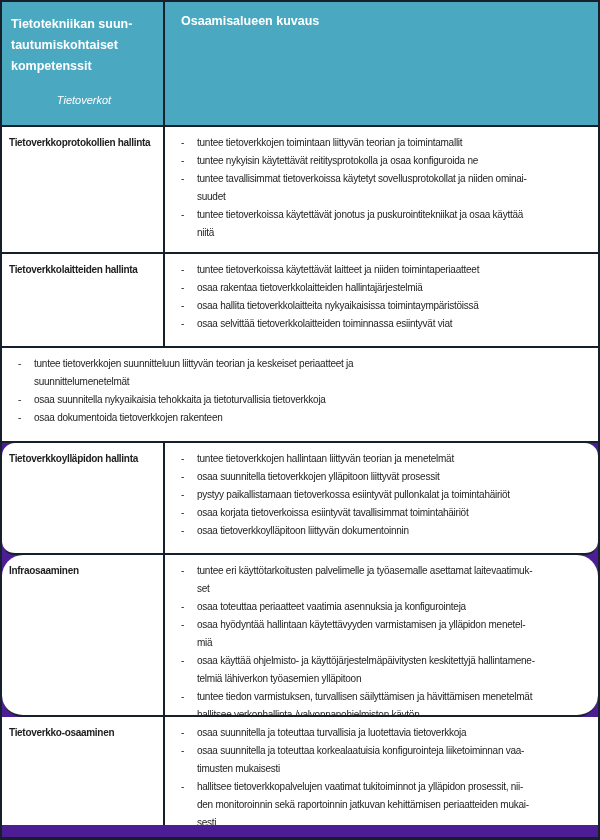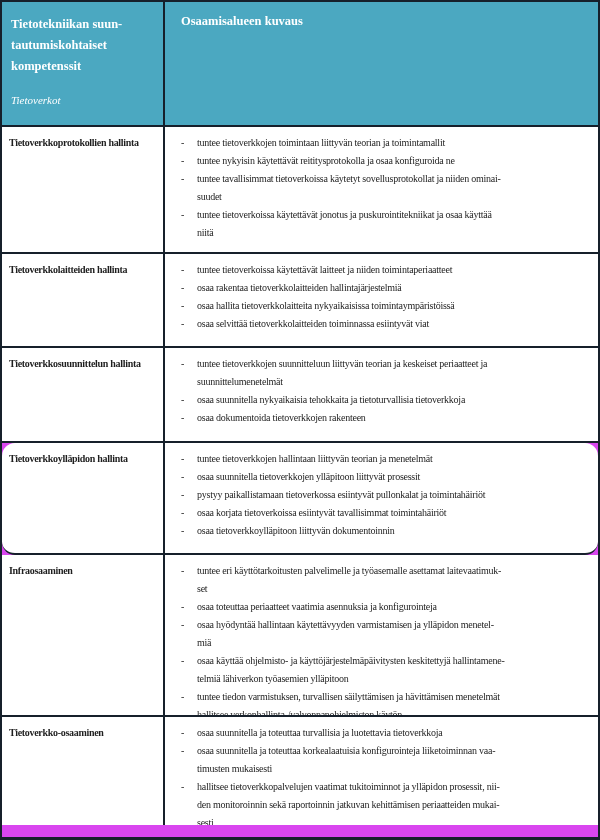--- a/index.html
+++ b/index.html
@@ -12,22 +12,21 @@
   html, body { width: 600px; height: 840px; background: #fff; }
   body { font-family: "Liberation Sans", sans-serif; color: var(--text); }
 
   .doc-table {
     width: 600px;
     height: 840px;
     border: 2px solid var(--line);
     border-bottom-width: 3px;
     display: flex;
     flex-direction: column;
-    background: #d946ef;
-    font-family: Liberation Serif, serif;
+    background: #4c1d95;
   }
 
   .row {
     display: flex;
     border-bottom: 2px solid var(--line);
     overflow: hidden;
     background: #fff;
   }
   .row:last-child { border-bottom: none; }
 
@@ -51,33 +50,34 @@
     font-weight: bold;
     font-size: 12.5px;
     line-height: 21px;
     white-space: pre-line;
   }
   .hdr-subtitle {
     color: var(--header-text);
     font-style: italic;
     font-size: 11px;
     margin-top: 17px;
+    text-align: center;
   }
   .hdr-right {
     color: var(--header-text);
     font-weight: bold;
     font-size: 12.5px;
   }
 
   
   .r0 { height: 127px; }
   .r1 { height: 94px; }
   .r2 { height: 95px; }
   .r3 { height: 112px; border-radius: 13px; }
-  .r4 { height: 162px; }
+  .r4 { height: 162px; border-radius: 21px; }
   .r5 { height: 108px; }
 
   .row-label {
     font-weight: bold;
     font-size: 10px;
     letter-spacing: -0.3px;
     line-height: 16px;
     color: var(--text);
   }
 
@@ -156,23 +156,20 @@
               <span class="dash">-</span>
               <span class="txt">osaa hallita tietoverkkolaitteita nykyaikaisissa toimintaympäristöissä</span>
             </li>
             <li>
               <span class="dash">-</span>
               <span class="txt">osaa selvittää tietoverkkolaitteiden toiminnassa esiintyvät viat</span>
             </li>
           </ul>
         </div>
       </div><div class="row r2">
-        <div class="cell-left">
-          <div class="row-label">Tietoverkkosuunnittelun hallinta</div>
-        </div>
         <div class="cell-right">
           <ul class="bullets">
             <li>
               <span class="dash">-</span>
               <span class="txt">tuntee tietoverkkojen suunnitteluun liittyvän teorian ja keskeiset periaatteet ja
 suunnittelumenetelmät</span>
             </li>
             <li>
               <span class="dash">-</span>
               <span class="txt">osaa suunnitella nykyaikaisia tehokkaita ja tietoturvallisia tietoverkkoja</span>

